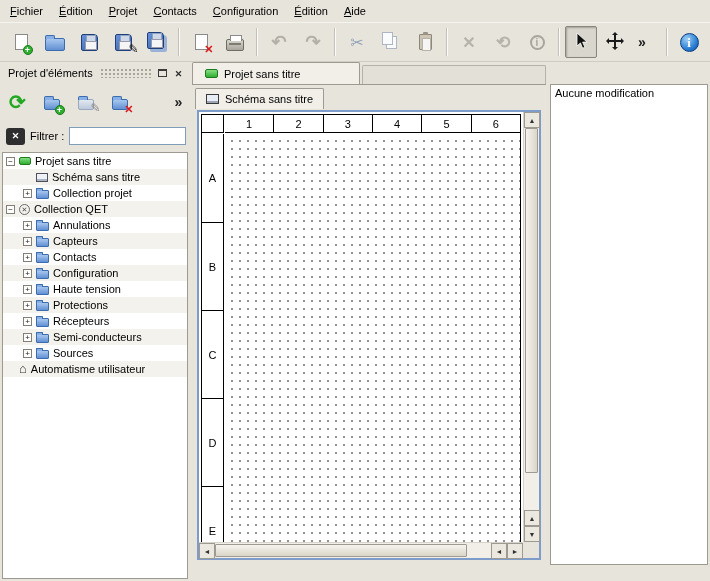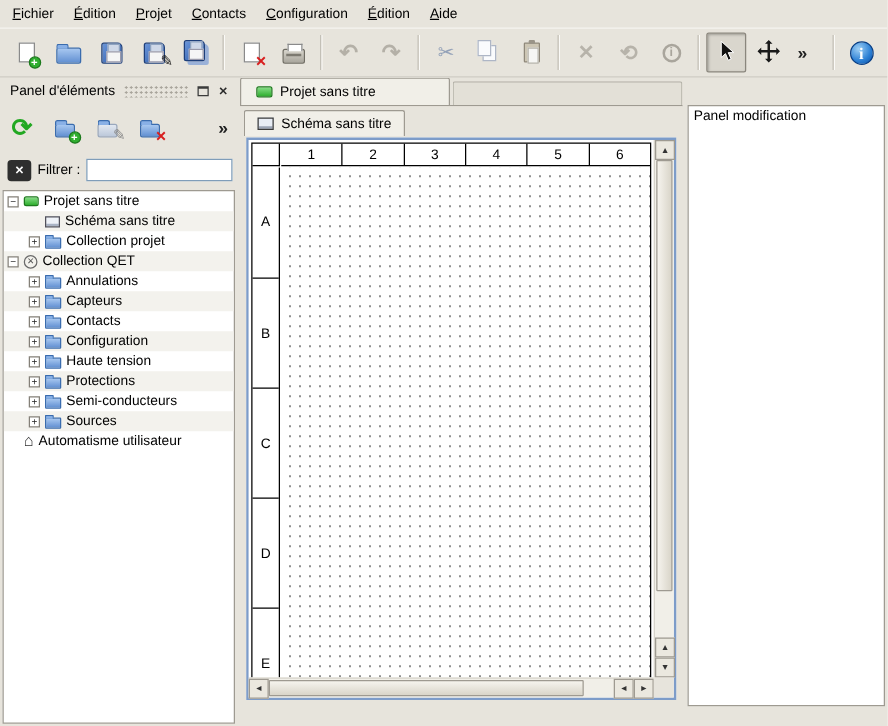--- a/index.html
+++ b/index.html
@@ -254,21 +254,21 @@
       <span class="icon-chev"></span>
     </div>
     <div class="tb-sep" style="margin-left:14px"></div>
     <div class="tb-btn">
       <span class="icon-about"></span>
     </div>
   </div>
 
   <div class="dock-left">
     <div class="dock-title">
-      <span class="dock-title-text">Panel d'éléments</span>
+      <span class="dock-title-text">Projet d'éléments</span>
       <span class="grip"></span>
       <span class="dock-btn">
           <span class="float-glyph"></span>
         </span>
       <span class="dock-btn">
           <span class="close-glyph"></span>
         </span>
     </div>
     <div class="panel-toolbar">
       <div class="pt-btn">
@@ -344,20 +344,25 @@
       </div>
       <div class="tree-row lvl1">
         <span class="exp exp-plus"></span>
         <span class="ticon ti-folder"></span>
         <span>Haute tension</span>
       </div>
       <div class="tree-row lvl1">
         <span class="exp exp-plus"></span>
         <span class="ticon ti-folder"></span>
         <span>Protections</span>
+      </div>
+      <div class="tree-row lvl1">
+        <span class="exp exp-plus"></span>
+        <span class="ticon ti-folder"></span>
+        <span>Récepteurs</span>
       </div>
       <div class="tree-row lvl1">
         <span class="exp exp-plus"></span>
         <span class="ticon ti-folder"></span>
         <span>Semi-conducteurs</span>
       </div>
       <div class="tree-row lvl1">
         <span class="exp exp-plus"></span>
         <span class="ticon ti-folder"></span>
         <span>Sources</span>
@@ -419,17 +424,17 @@
           <div class="sb-btn sb-left h-right-left"></div>
           <div class="sb-btn sb-right h-right-right"></div>
         </div>
         <div class="scroll-corner"></div>
       </div>
     </div>
   </div>
 
   <div class="dock-right">
     <div class="undo-list">
-      <div class="undo-item">Panel modification</div>
+      <div class="undo-item">Aucune modification</div>
     </div>
   </div>
 
 </div>
 
 </body></html>

